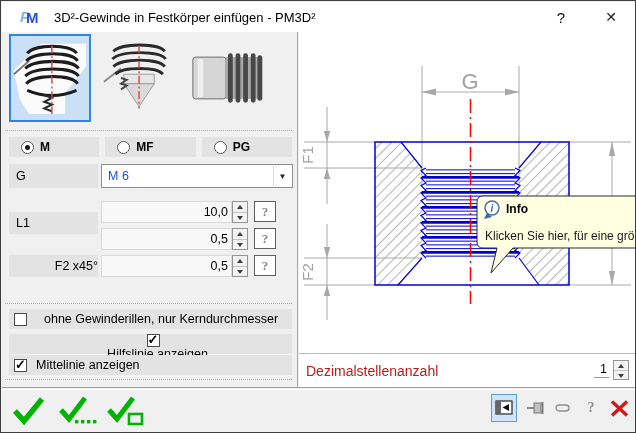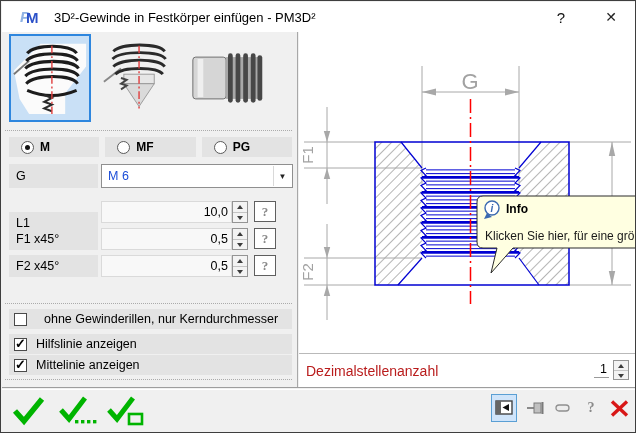--- a/index.html
+++ b/index.html
@@ -174,51 +174,50 @@
     <div class="spin" style="left:230px;top:169px;">
       <div class="cell top">
           <span class="tri-up"></span>
         </div>
       <div class="cell">
           <span class="tri-down"></span>
         </div>
     </div>
     <div class="helpbtn" style="top:169px;">?</div>
 
-    <div class="prow-label strip" style="top:196px;">F1  x45°</div>
     <div class="pfield" style="top:196px;">0,5</div>
     <div class="spin" style="left:230px;top:196px;">
       <div class="cell top">
           <span class="tri-up"></span>
         </div>
       <div class="cell">
           <span class="tri-down"></span>
         </div>
     </div>
     <div class="helpbtn" style="top:196px;">?</div>
 
-    <div class="prow-label strip" style="top:223px;">F2  x45°</div>
+    <div class="prow-label strip" style="top:223px;text-align:right;">F2  x45°</div>
     <div class="pfield" style="top:223px;">0,5</div>
     <div class="spin" style="left:230px;top:223px;">
       <div class="cell top">
           <span class="tri-up"></span>
         </div>
       <div class="cell">
           <span class="tri-down"></span>
         </div>
     </div>
     <div class="helpbtn" style="top:223px;">?</div>
 
     <div class="dotline" style="top:271px;"></div>
 
     <div class="chk-row strip" style="top:277px;gap:8px;">
       <span class="checkbox"></span>
       <span class="chk-label">ohne Gewinderillen, nur Kerndurchmesser</span>
     </div>
-    <div class="chk-row strip" style="top:302px;">
+    <div class="chk-row strip" style="top:302px;flex-direction:column;">
       <span class="checkbox on"></span>
       <span class="chk-label">Hilfslinie anzeigen</span>
     </div>
     <div class="chk-row strip" style="top:323px;">
       <span class="checkbox on"></span>
       <span class="chk-label">Mittelinie anzeigen</span>
     </div>
 
     <div class="dotline" style="top:347px;"></div>
   </div>

